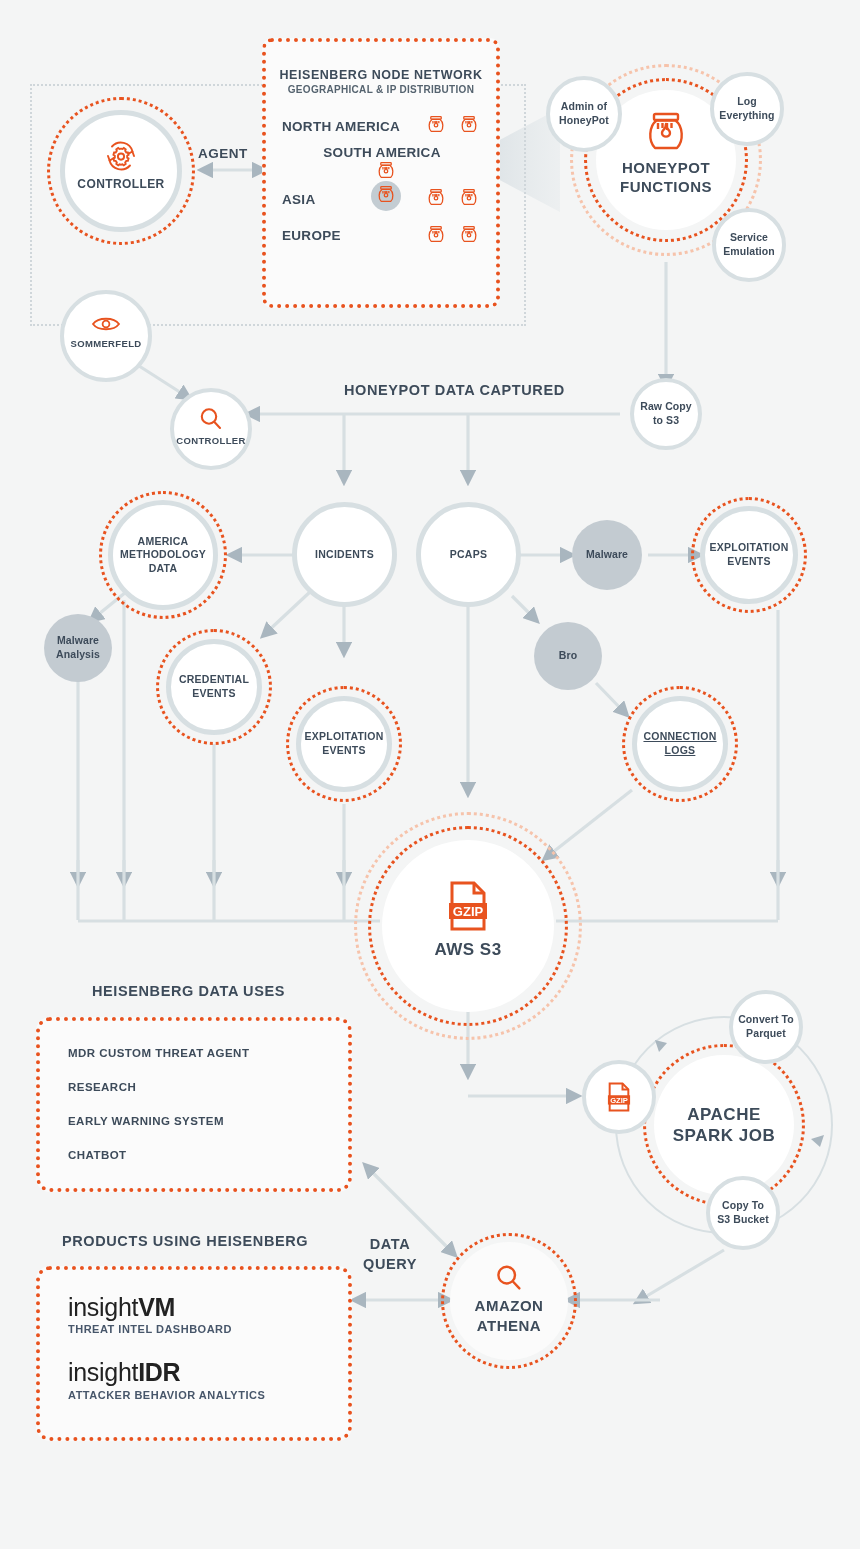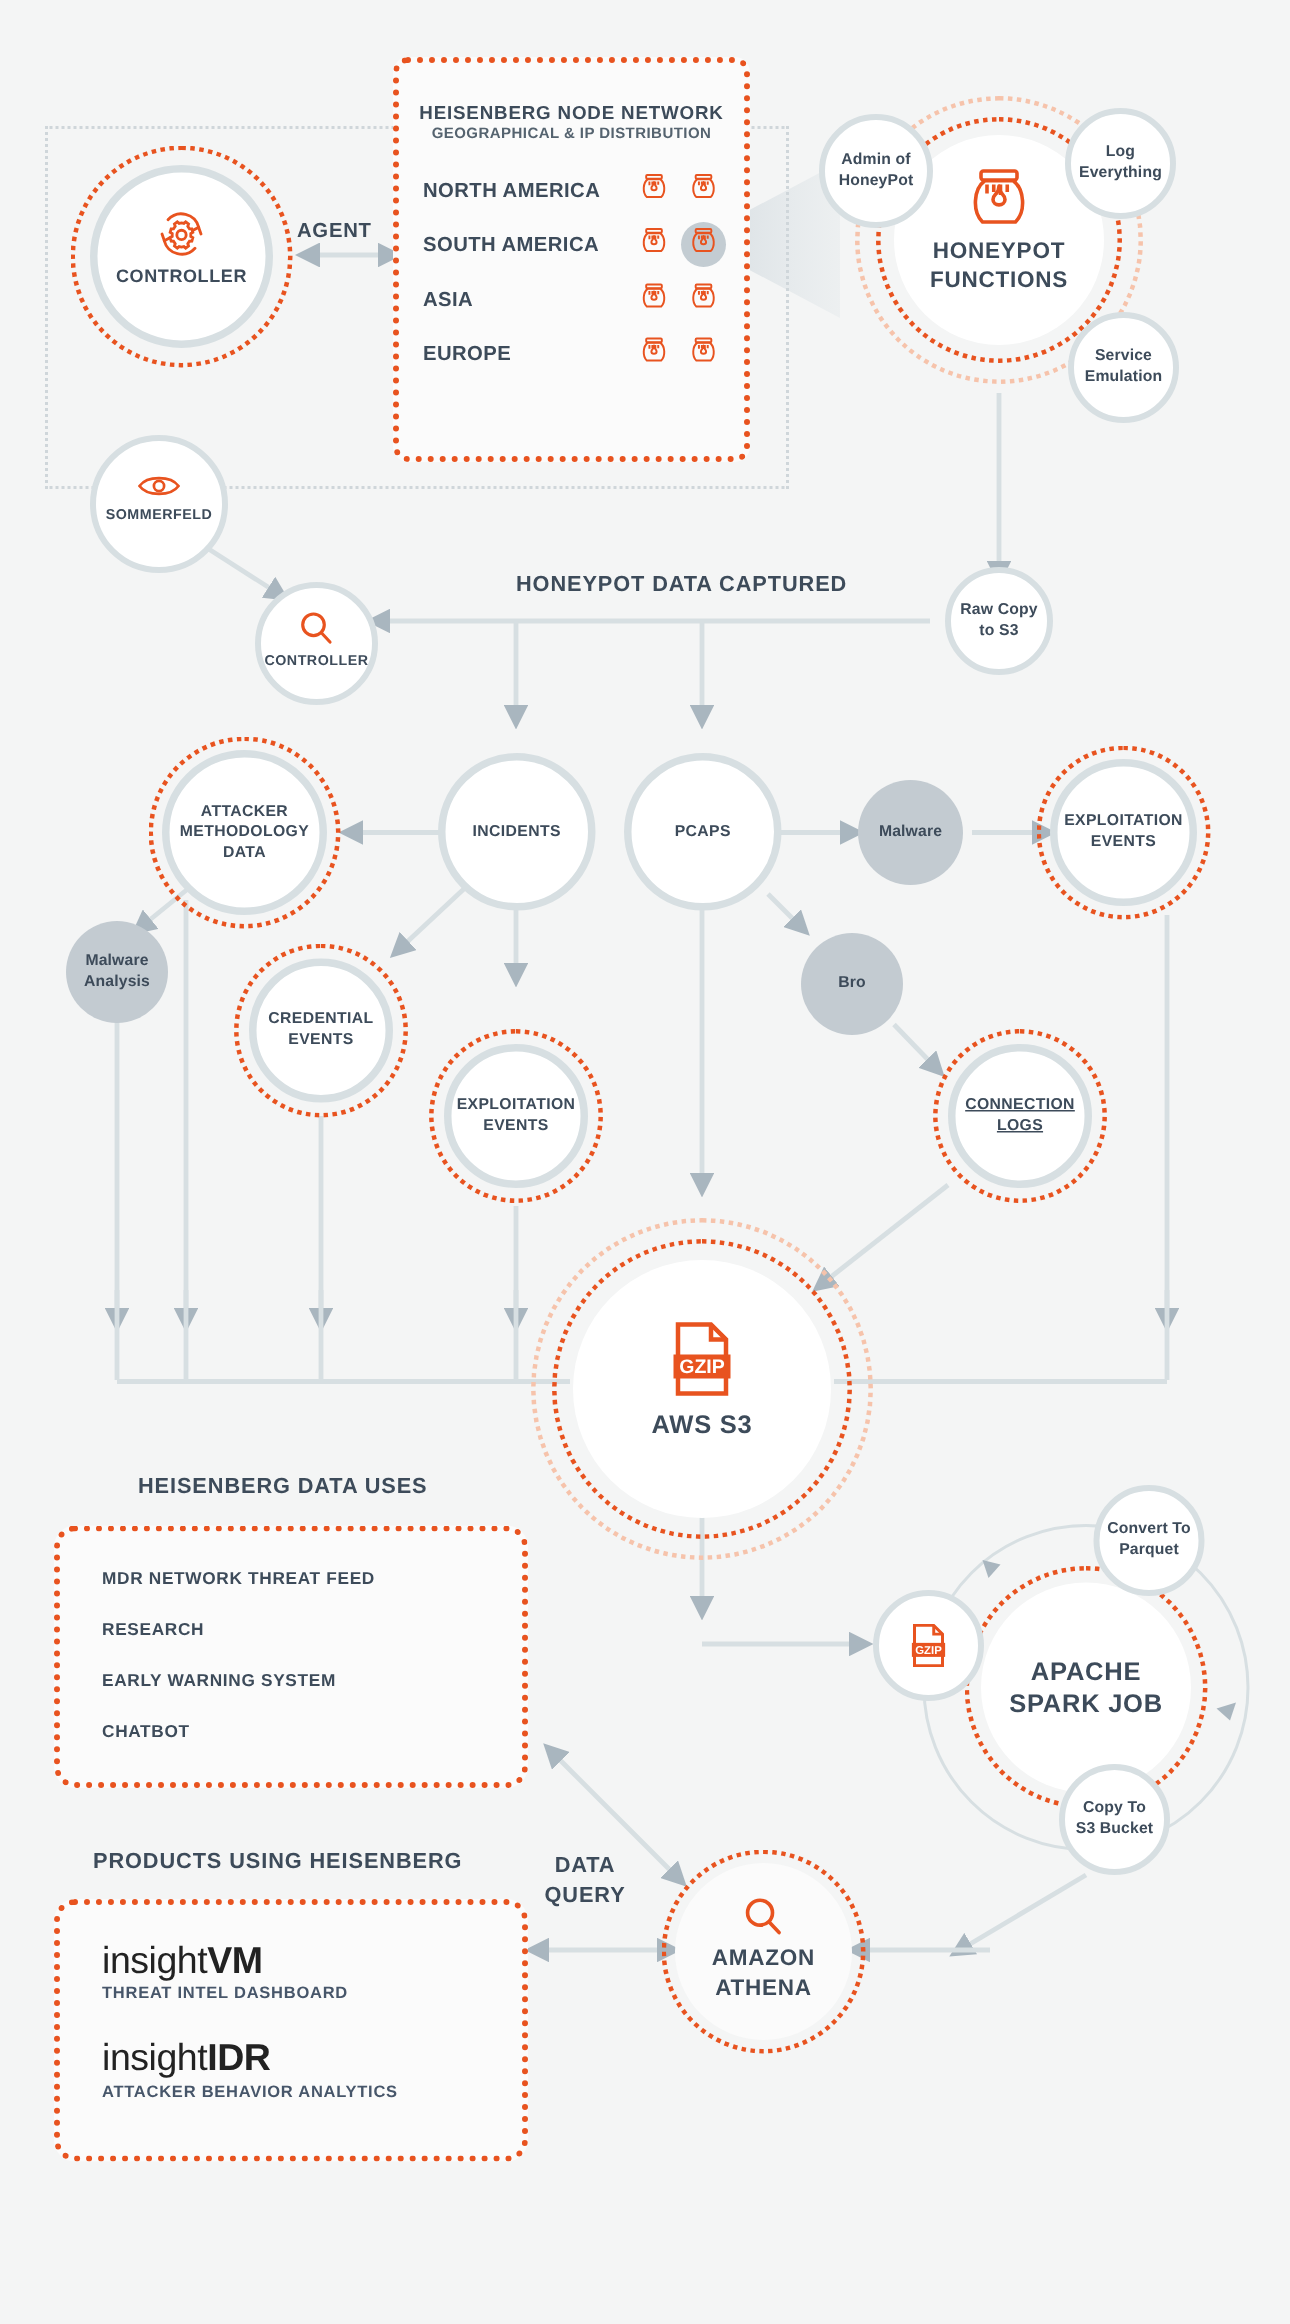--- a/index.html
+++ b/index.html
@@ -183,21 +183,21 @@
           <span style="position: relative;"><svg width="20" height="20" viewBox="0 0 46 46">
               <g fill="none" stroke="#e8531f" stroke-width="3" stroke-linejoin="round">
                 <rect x="11" y="6" width="24" height="6" rx="1.6"></rect>
                 <path d="M13.5,12.5 C6,18 5,33 12,40 h22 c7,-7 6,-22 -1.5,-27.5 z"></path>
                 <path d="M16,16 v6 M20.5,16 v5 M25,16 v6 M29.5,16 v5"></path>
                 <path d="M23,17 c0,6 -4,5 -4,9 0,2.2 1.8,3.6 4,3.6 2.2,0 4,-1.4 4,-3.6 0,-4 -4,-3 -4,-9 z"></path>
               </g>
             </svg></span>
         </div>
       </div>
-      <div style="display: flex; align-items: center; height: 36.5px;">
+      <div style="display: flex; align-items: center; height: 36.5px; flex-direction: column;">
         <div class="region-name" style="flex: 1 1 0%;">SOUTH AMERICA</div>
         <div class="pot-cell" style="margin-left: 7px;">
           <span style="position: relative;"><svg width="20" height="20" viewBox="0 0 46 46">
               <g fill="none" stroke="#e8531f" stroke-width="3" stroke-linejoin="round">
                 <rect x="11" y="6" width="24" height="6" rx="1.6"></rect>
                 <path d="M13.5,12.5 C6,18 5,33 12,40 h22 c7,-7 6,-22 -1.5,-27.5 z"></path>
                 <path d="M16,16 v6 M20.5,16 v5 M25,16 v6 M29.5,16 v5"></path>
                 <path d="M23,17 c0,6 -4,5 -4,9 0,2.2 1.8,3.6 4,3.6 2.2,0 4,-1.4 4,-3.6 0,-4 -4,-3 -4,-9 z"></path>
               </g>
             </svg></span>
@@ -322,21 +322,21 @@
           <line x1="16.4" y1="16" x2="22" y2="22"></line>
       </g>
     </svg>
     <div class="lbl-xs" style="position:relative;margin-top:3px;">CONTROLLER</div>
   </div>
 
   <div class="node" style="left:108px;top:500px;width:110px;height:110px;">
     <div class="circ ring-grey" style="position:absolute;inset:0;"></div>
     <div class="dot-ring" style="inset:-9px;"></div>
     <div class="lbl-s" style="position:relative;">
-      <div>ATTACKER</div>
+      <div>AMERICA</div>
       <div>METHODOLOGY</div>
       <div>DATA</div>
     </div>
   </div>
 
   <div class="node" style="left:292px;top:502px;width:105px;height:105px;">
     <div class="circ ring-grey" style="position:absolute;inset:0;"></div>
     <div class="lbl-s" style="position:relative;">INCIDENTS</div>
   </div>
 
@@ -410,21 +410,21 @@
       </g>
       <rect x="5" y="24" width="38" height="16" fill="#e8531f"></rect>
       <text x="24" y="36.5" font-family="'Liberation Sans',sans-serif" font-size="13" font-weight="700" fill="#ffffff" text-anchor="middle">GZIP</text>
     </svg>
     <div class="lbl-xl" style="position:relative;margin-top:6px;">AWS S3</div>
   </div>
 
   <div class="section-title" style="left:92px;top:983px;">HEISENBERG DATA USES</div>
   <div class="panel" style="left:36px;top:1017px;width:316px;height:175px;">
     <div id="dataUses" style="padding:26px 0 0 28px;">
-        <div class="panel-item" style="margin-bottom: 22px;">MDR NETWORK THREAT FEED</div>
+        <div class="panel-item" style="margin-bottom: 22px;">MDR CUSTOM THREAT AGENT</div>
         <div class="panel-item" style="margin-bottom: 22px;">RESEARCH</div>
         <div class="panel-item" style="margin-bottom: 22px;">EARLY WARNING SYSTEM</div>
         <div class="panel-item" style="margin-bottom: 22px;">CHATBOT</div>
       </div>
   </div>
 
   <div class="section-title" style="left:62px;top:1233px;">PRODUCTS USING HEISENBERG</div>
   <div class="panel" style="left:36px;top:1266px;width:316px;height:175px;">
     <div id="prodList" style="padding:24px 0 0 28px;">
         <div style="margin-bottom: 24px;">

